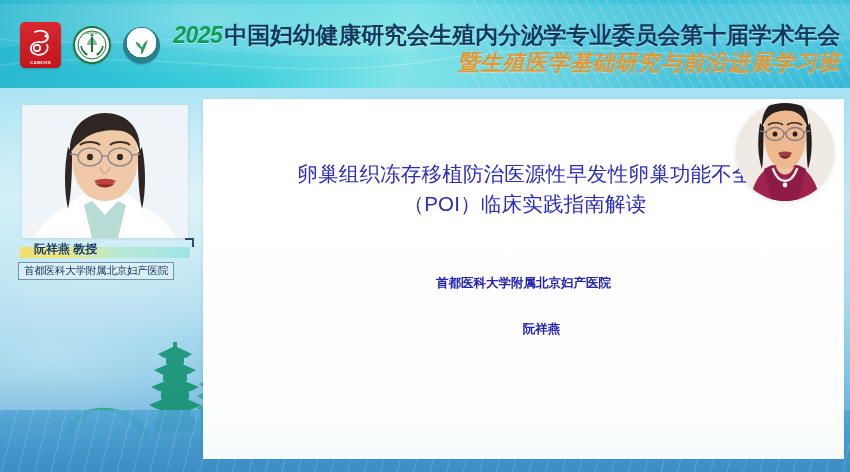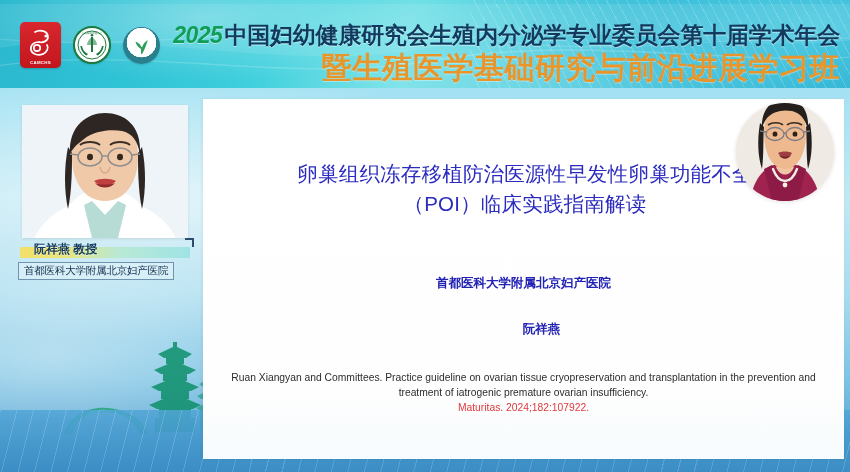--- a/index.html
+++ b/index.html
@@ -121,23 +121,24 @@
     color:#123a5e; white-space:nowrap;
     text-shadow:0 1px 0 rgba(255,255,255,.45);
   }
   .title-line1 .yr {
     color:#0f9d58; font-style:italic; font-weight:700;
     letter-spacing:-.5px; padding-right:2px;
     font-family:"Liberation Sans",sans-serif;
   }
   .title-line2 {
     margin-top:4px;
-    font-size:30px; font-weight:700; letter-spacing:.5px;
+    font-size:22px; font-weight:700; letter-spacing:.5px;
     color:#e8962c; white-space:nowrap;
     text-shadow:0 1px 0 rgba(255,255,255,.35);
+    font-style:italic;
   }
 
   
   .speaker-photo {
     position:absolute; left:22px; top:105px; width:166px; height:133px;
     background:linear-gradient(180deg,#eef4f7 0%,#e3edf2 100%);
     overflow:hidden;
     box-shadow:0 1px 3px rgba(0,0,0,.10);
   }
   .speaker-name-row {
@@ -338,24 +339,20 @@
 
   <div class="slide">
     <div class="slide-title">卵巢组织冻存移植防治医源性早发性卵巢功能不全（POI）临床实践指南解读</div>
 
     <div class="slide-affil">
       <div>首都医科大学附属北京妇产医院</div>
     </div>
 
     <div class="slide-presenter">阮祥燕</div>
 
-    <div class="slide-cite">
-      <span>Ruan Xiangyan and Committees. Practice guideline on ovarian tissue cryopreservation and transplantation in the prevention and treatment of iatrogenic premature ovarian insufficiency.</span>
-      <span class="cite-journal">Maturitas. 2024;182:107922.</span>
-    </div>
   </div>
 
   <div class="webcam">
     <svg width="98" height="98" viewBox="0 0 98 98">
       <rect width="98" height="98" fill="#efeae4"></rect>
       <path d="M14 98 C 18 72, 32 60, 49 60 C 66 60, 80 72, 84 98 Z" fill="#a0234f"></path>
       <path d="M36 62 L49 78 L62 62 L70 66 L62 98 L36 98 L28 66 Z" fill="#8d1b45"></path>
       <path d="M40 64 C 44 74, 54 74, 58 64 C 54 62, 44 62, 40 64z" fill="#f0c7a6"></path>
       <g fill="none" stroke="#f2ece2" stroke-width="2.4" stroke-linecap="round">
         <path d="M37 66 C 43 82, 55 82, 61 66"></path>

